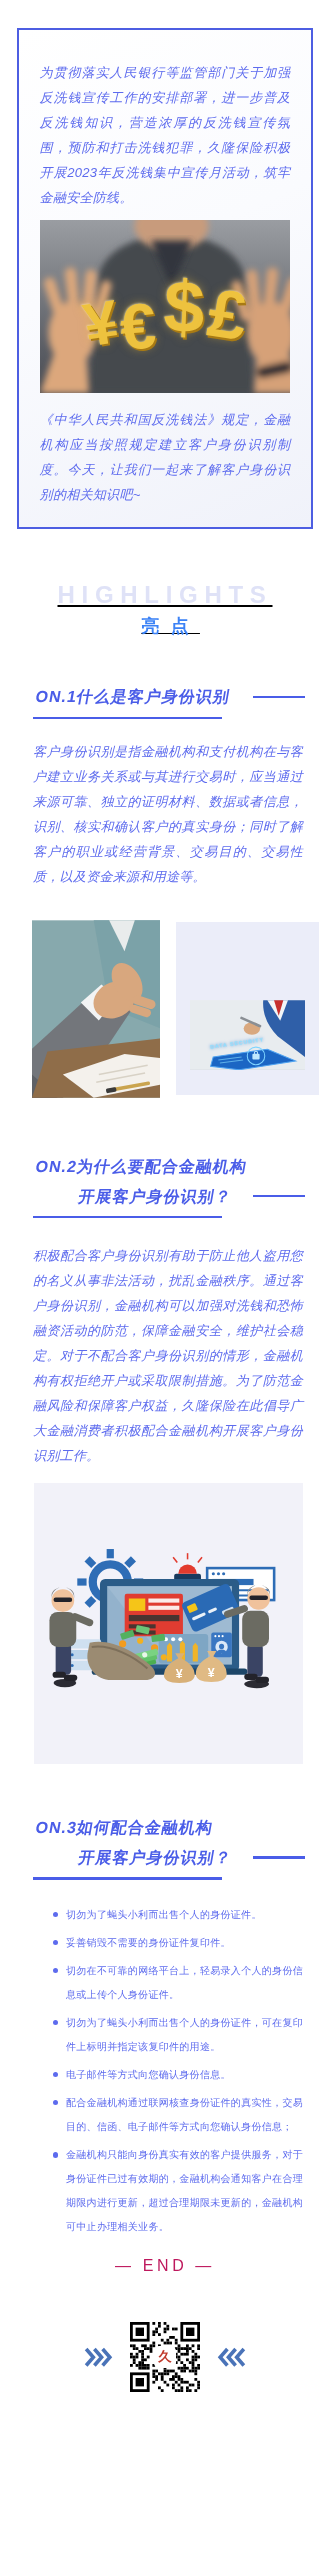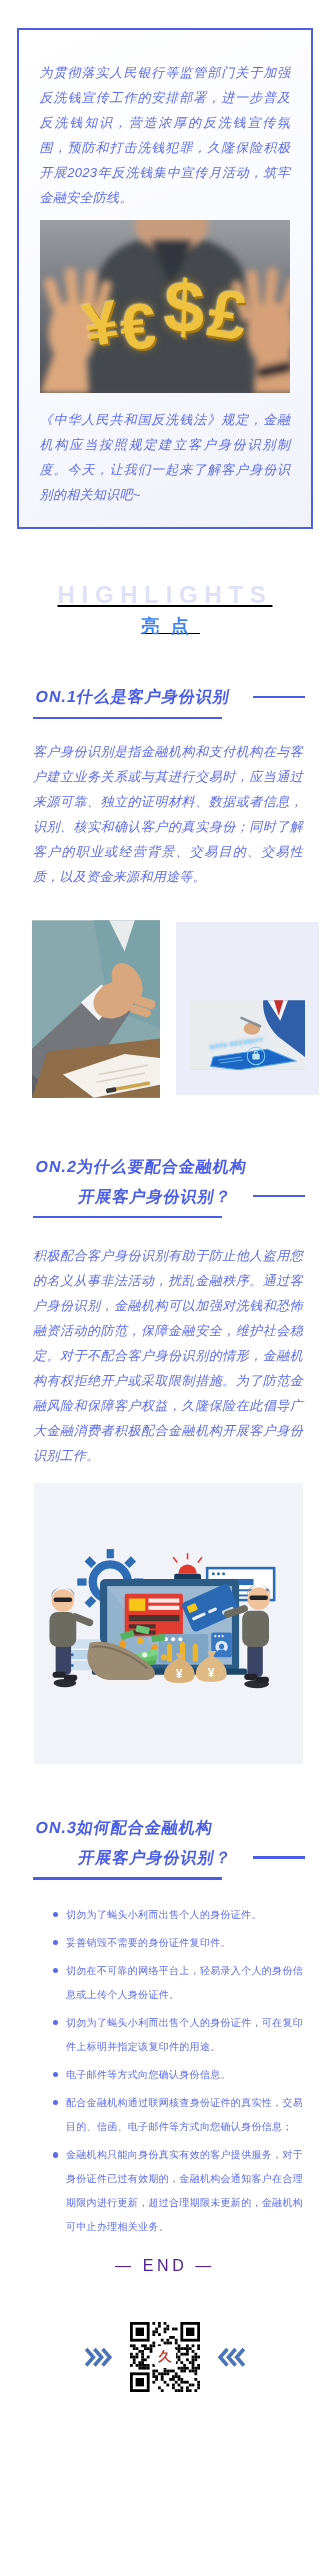--- a/index.html
+++ b/index.html
@@ -53,21 +53,21 @@
   .illus{margin:14.4px 0 0 34px;width:269px;height:281px;background:#f2f2f9;}
 
   
   .bullet-list{margin:23px 27px 0 66px;padding:0;list-style:none;}
   .bullet-list li{position:relative;font-size:10px;line-height:24px;color:#5d6bee;
     text-align:justify;letter-spacing:0.3px;margin:0 0 4.1px;}
   .bullet-list li::before{content:"";position:absolute;left:-13.4px;top:9.3px;width:5.2px;height:5.2px;
     border-radius:50%;background:#5d6bee;}
 
   
-  .end-line{margin-top:17.5px;text-align:center;font-size:16px;color:#4c1d95;letter-spacing:3.6px;}
+  .end-line{margin-top:17.5px;text-align:center;font-size:16px;color:#be185d;letter-spacing:3.6px;}
   .qr-block{position:relative;margin-top:47px;height:72px;}
   .qr{position:absolute;left:130px;top:0;width:70px;height:70px;background:#fff;}
   .qr-logo{position:absolute;left:25px;top:25px;width:20px;height:20px;background:#fff;border-radius:4.1px;
     box-shadow:0 0 0 1px #fff;display:flex;align-items:center;justify-content:center;}
   .qr-logo span{font-size:13.4px;font-weight:700;color:#c0392b;font-family:"Liberation Serif","DejaVu Serif",serif;}
   .chev{position:absolute;top:25px;}
   .chev-left{left:84px;} .chev-right{right:84px;}
 </style>
 </head>
 <body>

